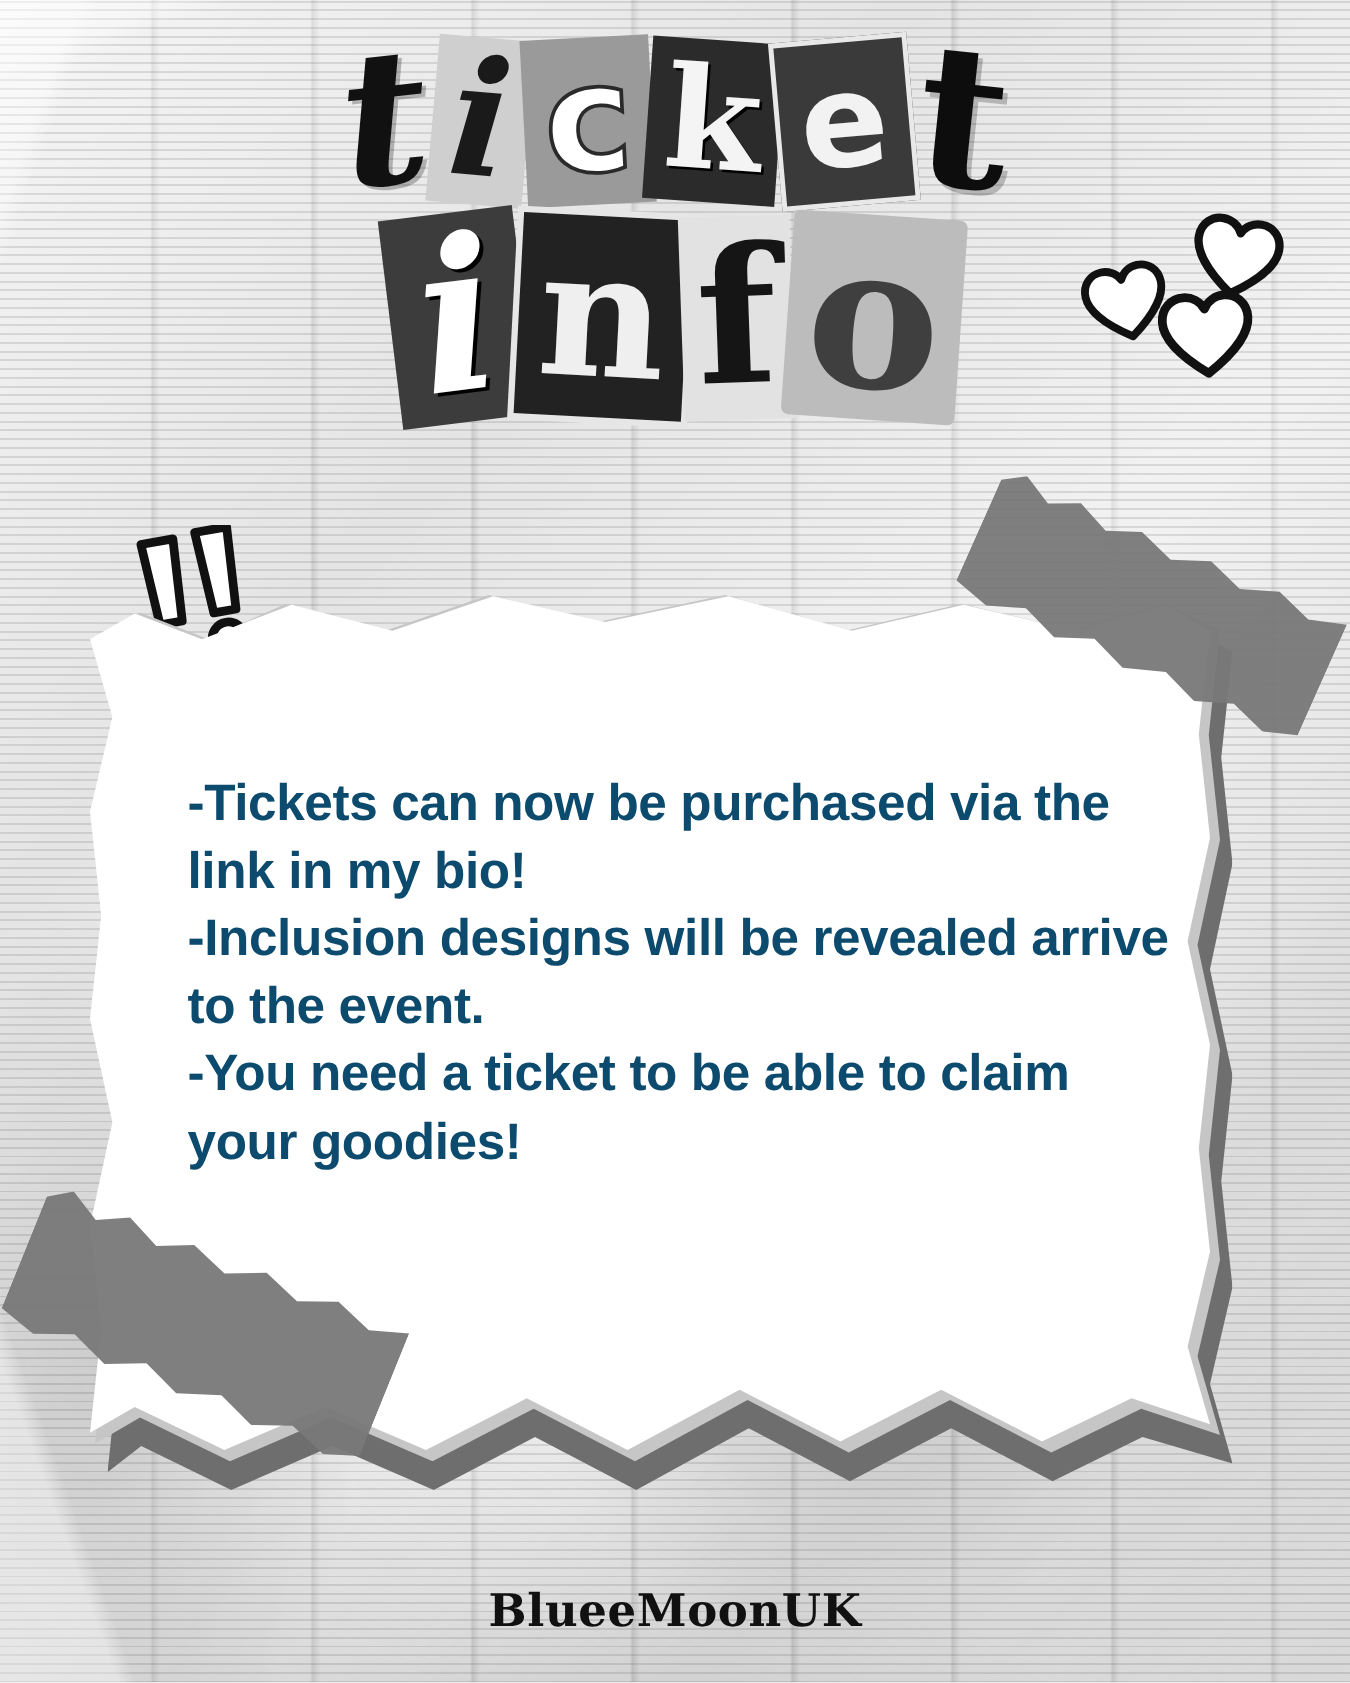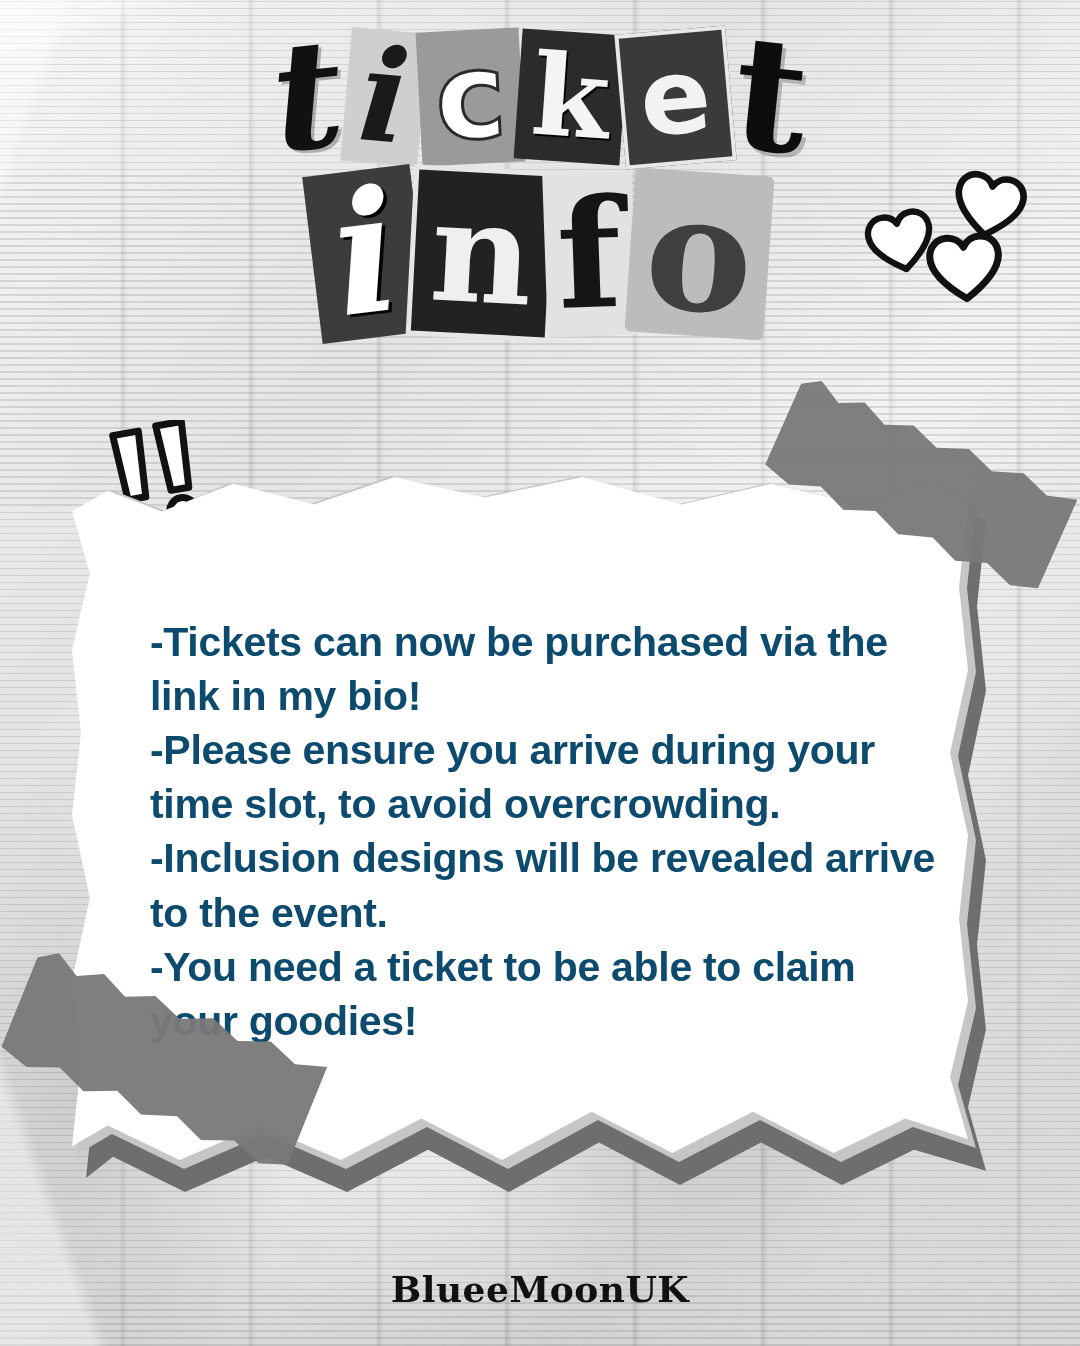--- a/index.html
+++ b/index.html
@@ -300,21 +300,20 @@
       </g>
     </svg>
   </div>
 
   <div class="note-wrap">
     <div class="note-shadow"></div>
     <div class="note-mid"></div>
     <div class="note">
       <div class="note-text">
         <p class="note-line">-Tickets can now be purchased via the link in my bio!</p>
-        <p class="note-line">-Please ensure you arrive during your time slot, to avoid overcrowding.</p>
         <p class="note-line">-Inclusion designs will be revealed arrive to the event.</p>
         <p class="note-line">-You need a ticket to be able to claim your goodies!</p>
       </div>
     </div>
   </div>
 
   <div class="tape tape-top"></div>
   <div class="tape tape-bottom"></div>
 
   <div class="footer">BlueeMoonUK</div>

